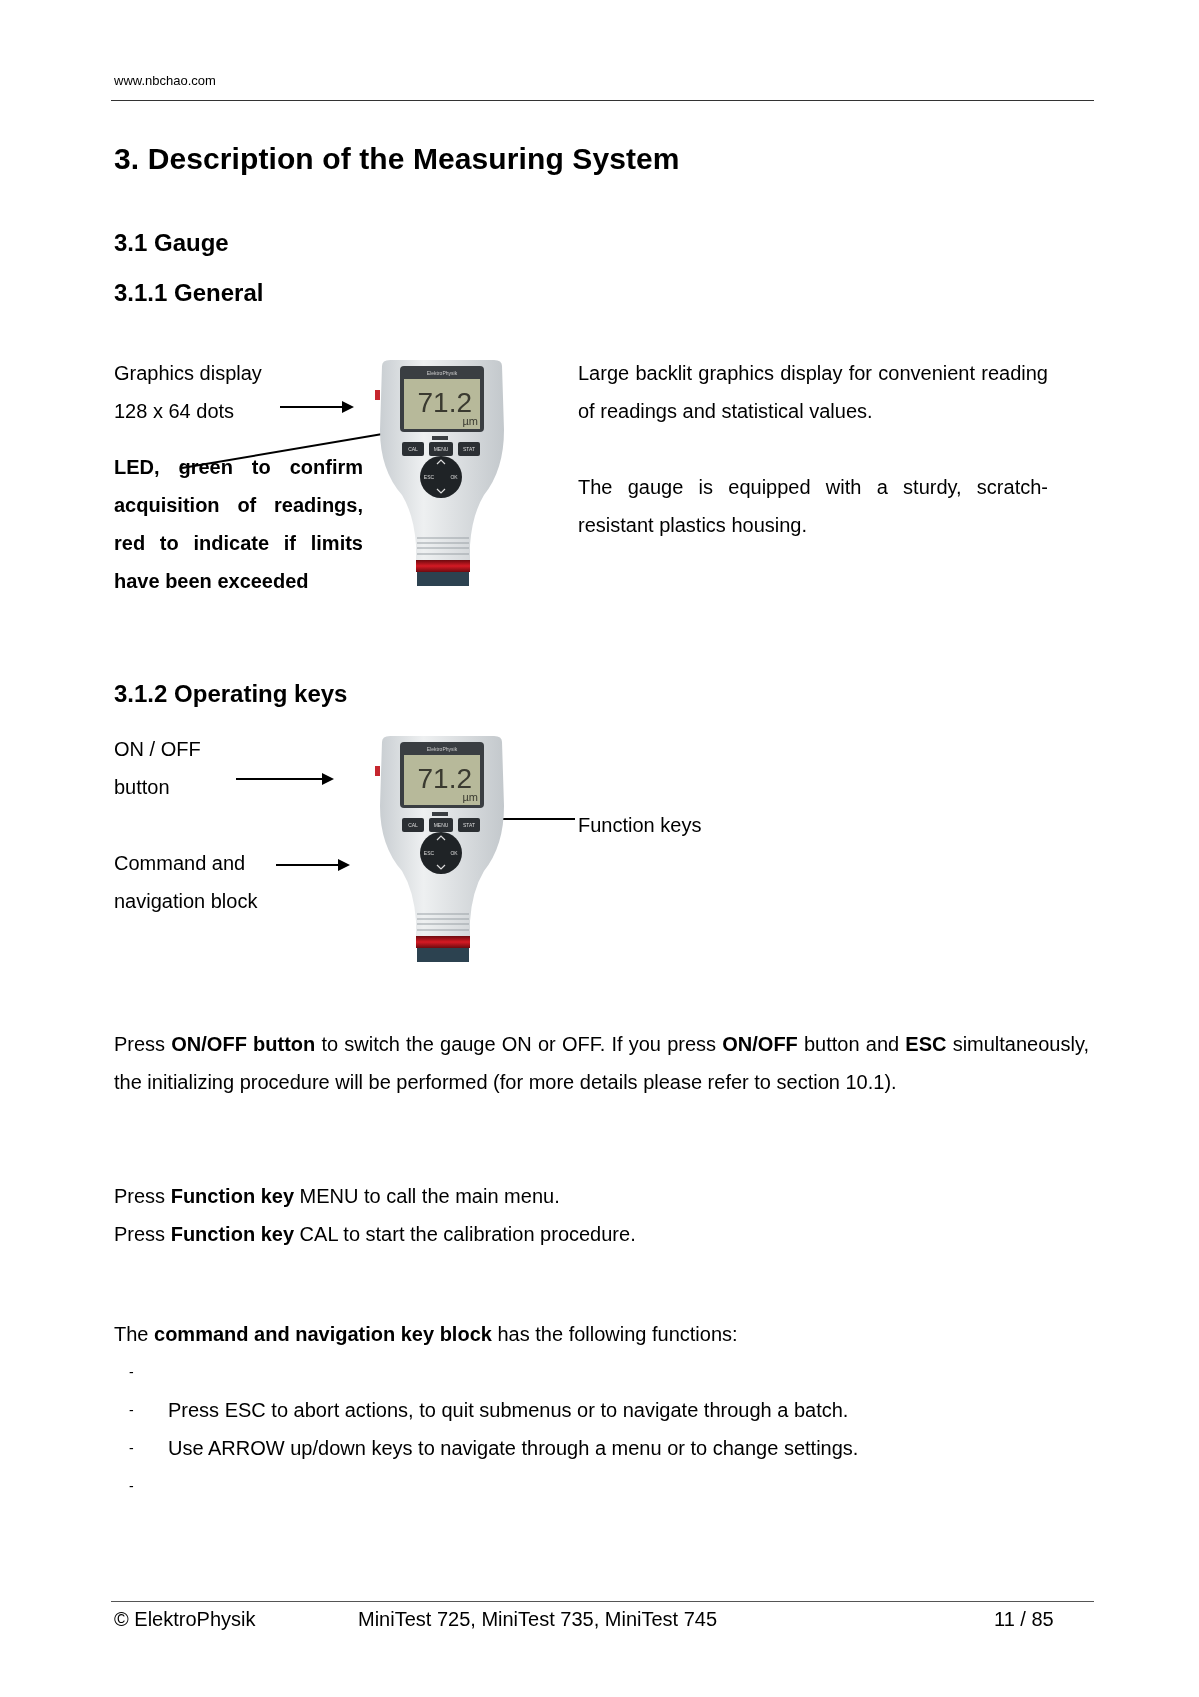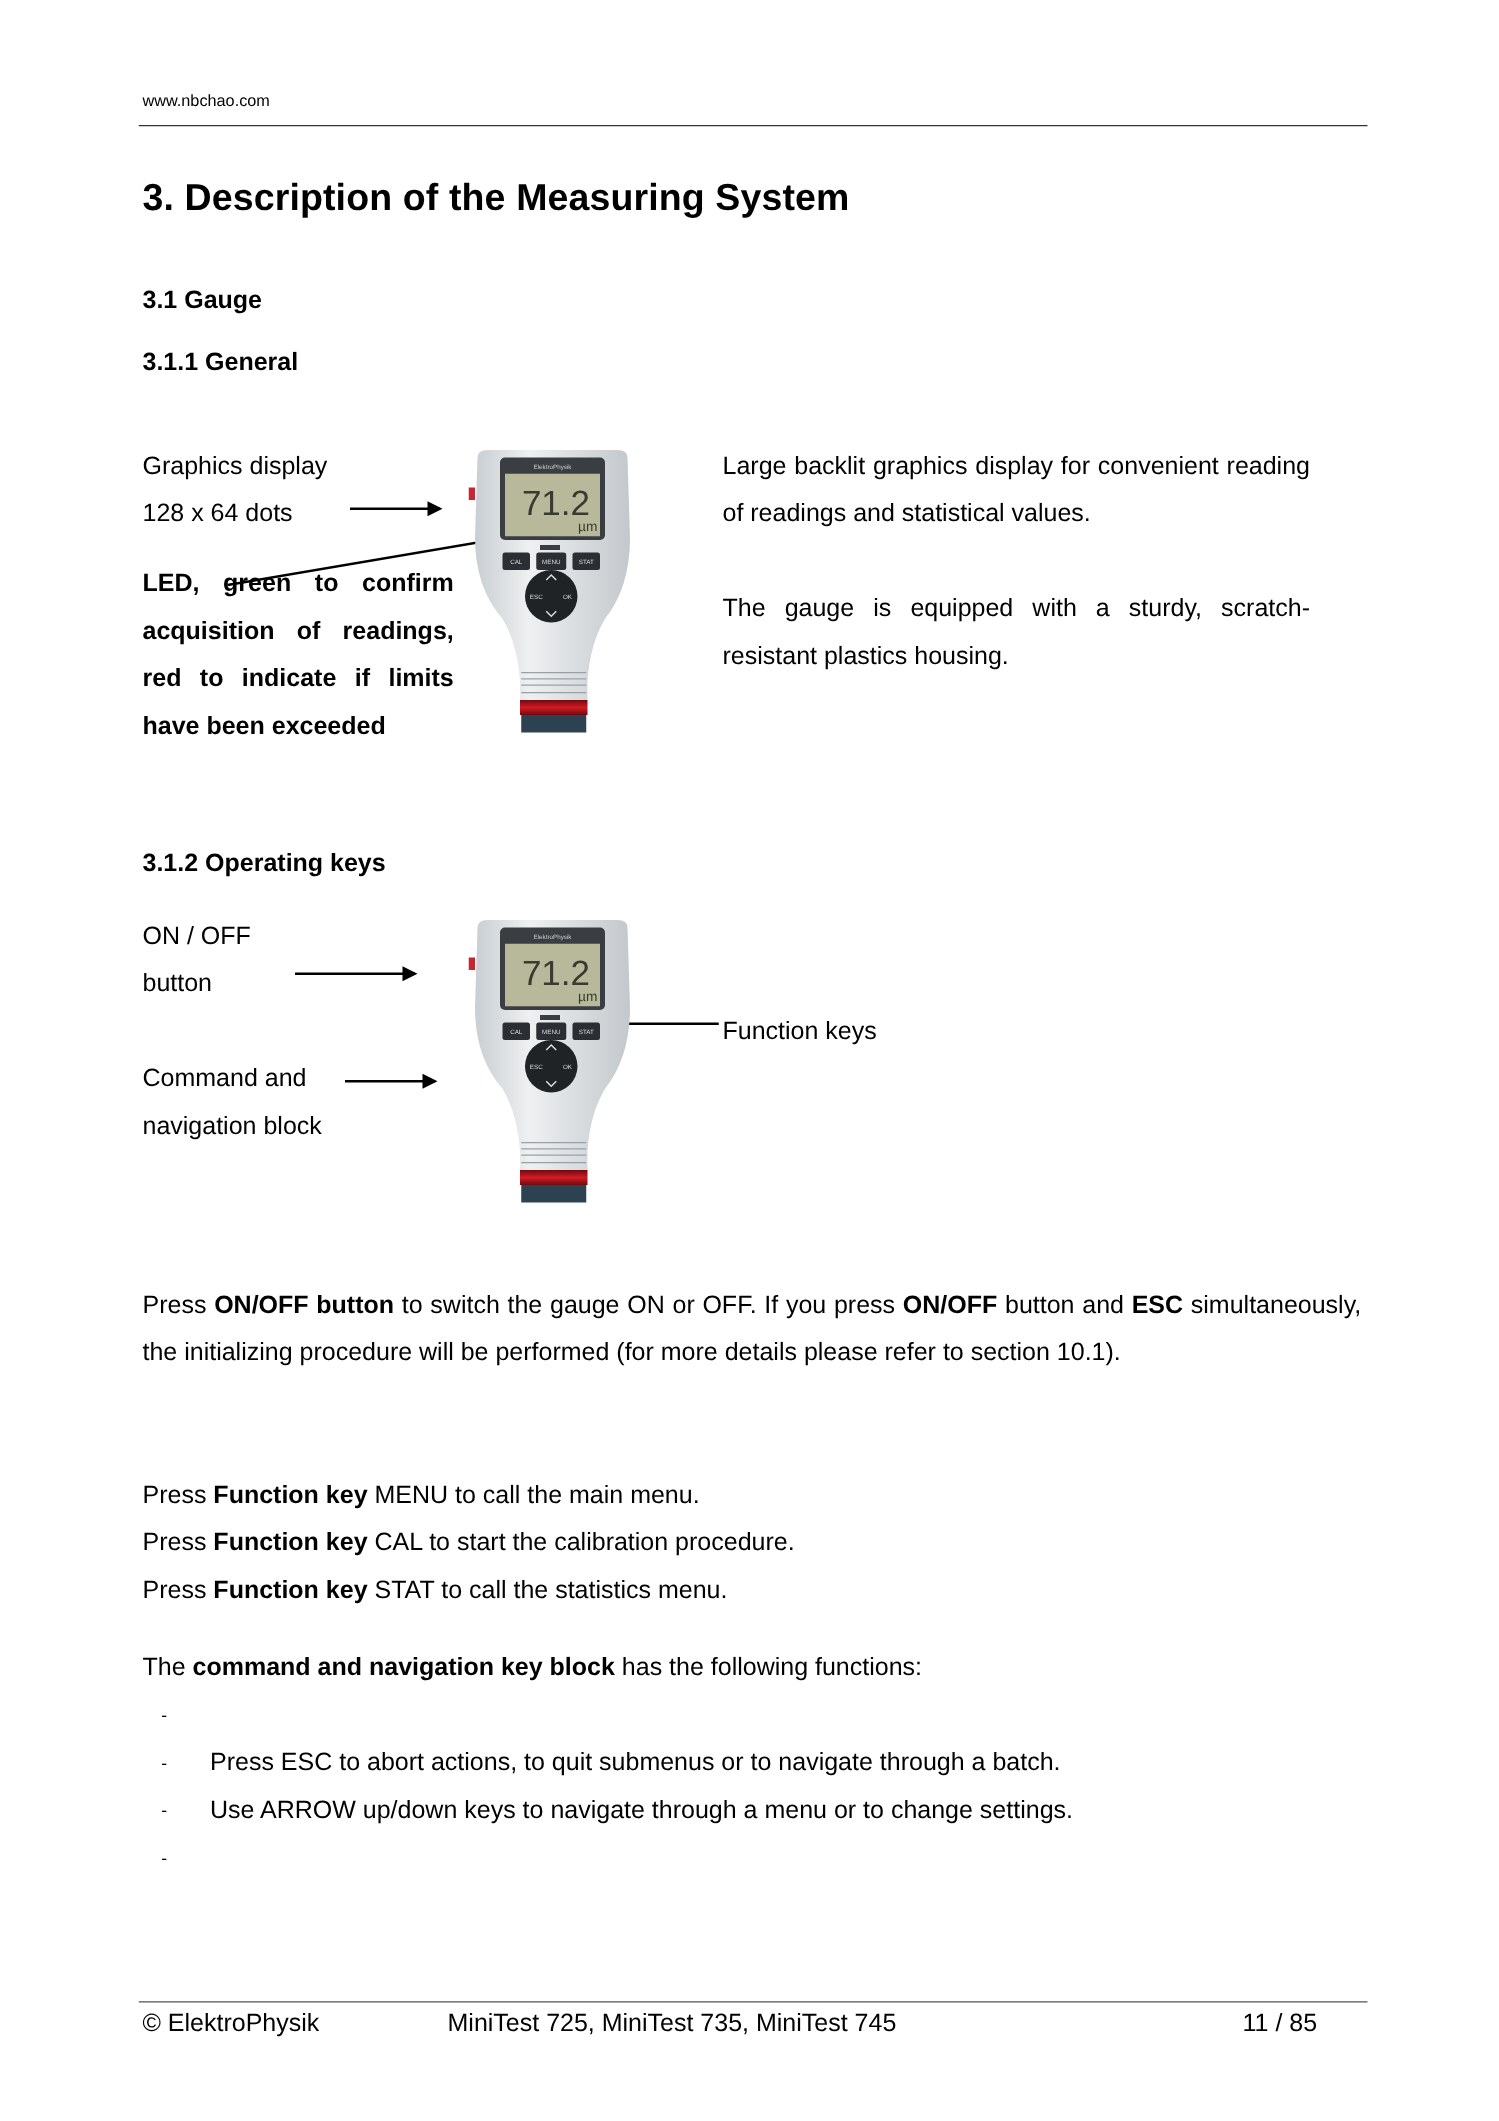--- a/index.html
+++ b/index.html
@@ -2,21 +2,21 @@
 <html><head>
 <meta charset="utf-8">
 <style>
   html, body { margin: 0; padding: 0; background: #ffffff; }
   body { width: 1199px; height: 1697px; position: relative; overflow: hidden;
          font-family: "Liberation Sans", sans-serif; color: #000; }
   .abs { position: absolute; }
   .hdr-url { left: 114px; top: 73px; font-size: 13px; }
   .hdr-line { left: 111px; top: 100px; width: 983px; height: 0; border-top: 1.5px solid #333; }
   .title { left: 114px; top: 142px; font-size: 30px; font-weight: bold; letter-spacing: 0.1px; }
-  .h2 { font-size: 20px; font-weight: bold; left: 114px; }
+  .h2 { font-size: 24px; font-weight: bold; left: 114px; }
   .body { font-size: 20px; line-height: 38px; }
   .just { text-align: justify; text-align-last: left; }
   .bold { font-weight: bold; }
   .ftr-line { left: 111px; top: 1601px; width: 983px; height: 0; border-top: 1.5px solid #555; }
   .ftr { top: 1608px; font-size: 20px; }
   .arrow { position: absolute; height: 0; border-top: 2px solid #000; }
   .arrow::after { content: ""; position: absolute; right: -2px; top: -7px;
      border-left: 12px solid #000; border-top: 6px solid transparent; border-bottom: 6px solid transparent; }
   ul.bullets { list-style: none; margin: 0; padding: 0; }
   ul.bullets li { position: relative; padding-left: 54px; height: 38px; line-height: 38px; }
@@ -160,21 +160,20 @@
   </svg>
 </div>
 
 <div class="abs body just" style="left:114px; top:1025px; width:975px;">
   <span>Press </span><span class="bold">ON/OFF button</span><span> to switch the gauge ON or OFF. If you press </span><span class="bold">ON/OFF</span><span> button and </span><span class="bold">ESC</span><span> simultaneously, the initializing procedure will be performed (for more details please refer to section 10.1).</span>
 </div>
 
 <div class="abs body" style="left:114px; top:1177px;">
   <div><span>Press </span><span class="bold">Function key</span><span> MENU to call the main menu.</span></div>
   <div><span>Press </span><span class="bold">Function key</span><span> CAL to start the calibration procedure.</span></div>
-  <div><span>Press </span><span class="bold">Function key</span><span> STAT to call the statistics menu.</span></div>
 </div>
 
 <div class="abs body" style="left:114px; top:1315px;">
   <span>The </span><span class="bold">command and navigation key block</span><span> has the following functions:</span>
 </div>
 
 <div class="abs body" style="left:114px; top:1353px;">
   <ul class="bullets">
     <li><span class="dash">-</span></li>
     <li><span class="dash">-</span><span>Press ESC to abort actions, to quit submenus or to navigate through a batch.</span></li>

